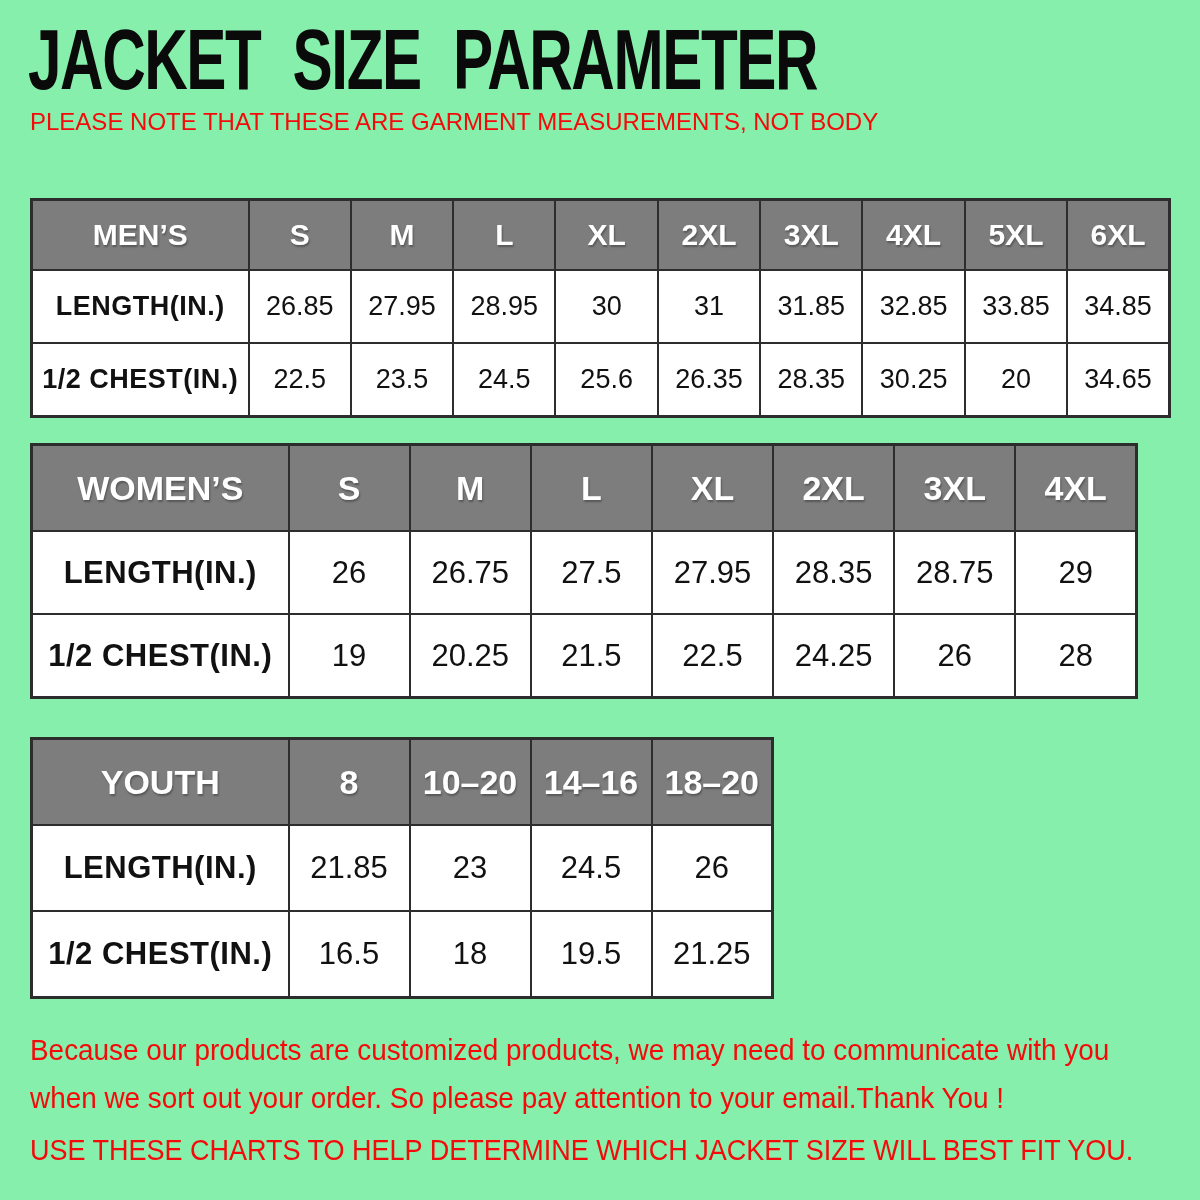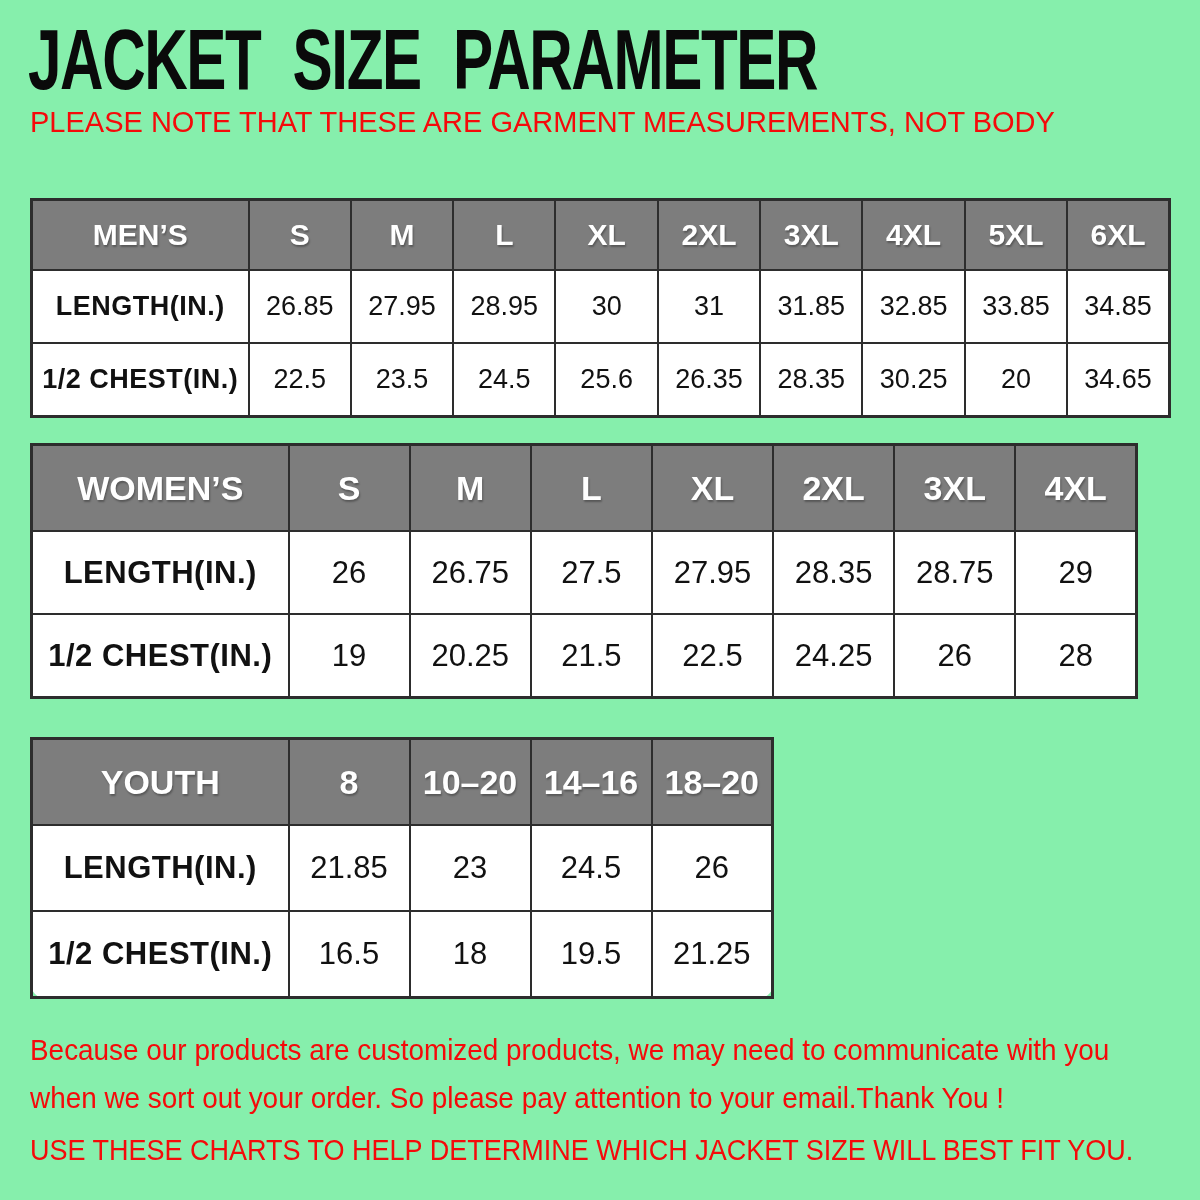--- a/index.html
+++ b/index.html
@@ -8,21 +8,21 @@
     font-family:"Liberation Sans","DejaVu Sans",sans-serif;color:var(--text,#111);
   }
   .title{
     position:absolute;left:28px;top:14px;margin:0;
     font-size:86px;font-weight:700;line-height:1.05;color:#0a0a0a;
     letter-spacing:-2px;word-spacing:24px;white-space:nowrap;
     transform:scaleX(.70);transform-origin:0 0;
   }
   .note{
     position:absolute;left:30px;top:104px;
-    color:var(--red,#f50a0a);font-size:29px;line-height:36px;
+    color:var(--red,#f50a0a);font-size:24px;line-height:36px;
   }
   .size-table{
     position:absolute;left:30px;background:#fff;
     border-collapse:collapse;table-layout:fixed;
     border:3px solid var(--border,#2d2d2d);
   }
   .size-table th,.size-table td{
     border:2px solid var(--border,#2d2d2d);
     text-align:center;vertical-align:middle;padding:0;color:var(--text,#111);
   }
@@ -36,21 +36,21 @@
   .t-mens{top:198px;width:1141px;}
   .t-mens thead th{height:68px;font-size:30px;}
   .t-mens td{height:71px;font-size:27px;}
   .t-mens col.c0{width:217px;}
 
   .t-womens{top:443px;width:1108px;}
   .t-womens thead th{height:84px;font-size:34px;}
   .t-womens td{height:81px;font-size:31px;}
   .t-womens col.c0{width:257px;}
 
-  .t-youth{top:737px;width:744px;border-radius:17px;}
+  .t-youth{top:737px;width:744px;}
   .t-youth thead th{height:84px;font-size:34px;}
   .t-youth td{height:84px;font-size:31px;}
   .t-youth col.c0{width:257px;}
 
   .footer{position:absolute;left:30px;top:1026px;color:var(--red,#f50a0a);}
   .fline{
     margin:0;font-size:30px;line-height:48px;white-space:nowrap;
     transform:scaleX(.93);transform-origin:0 0;
   }
   .f2{

